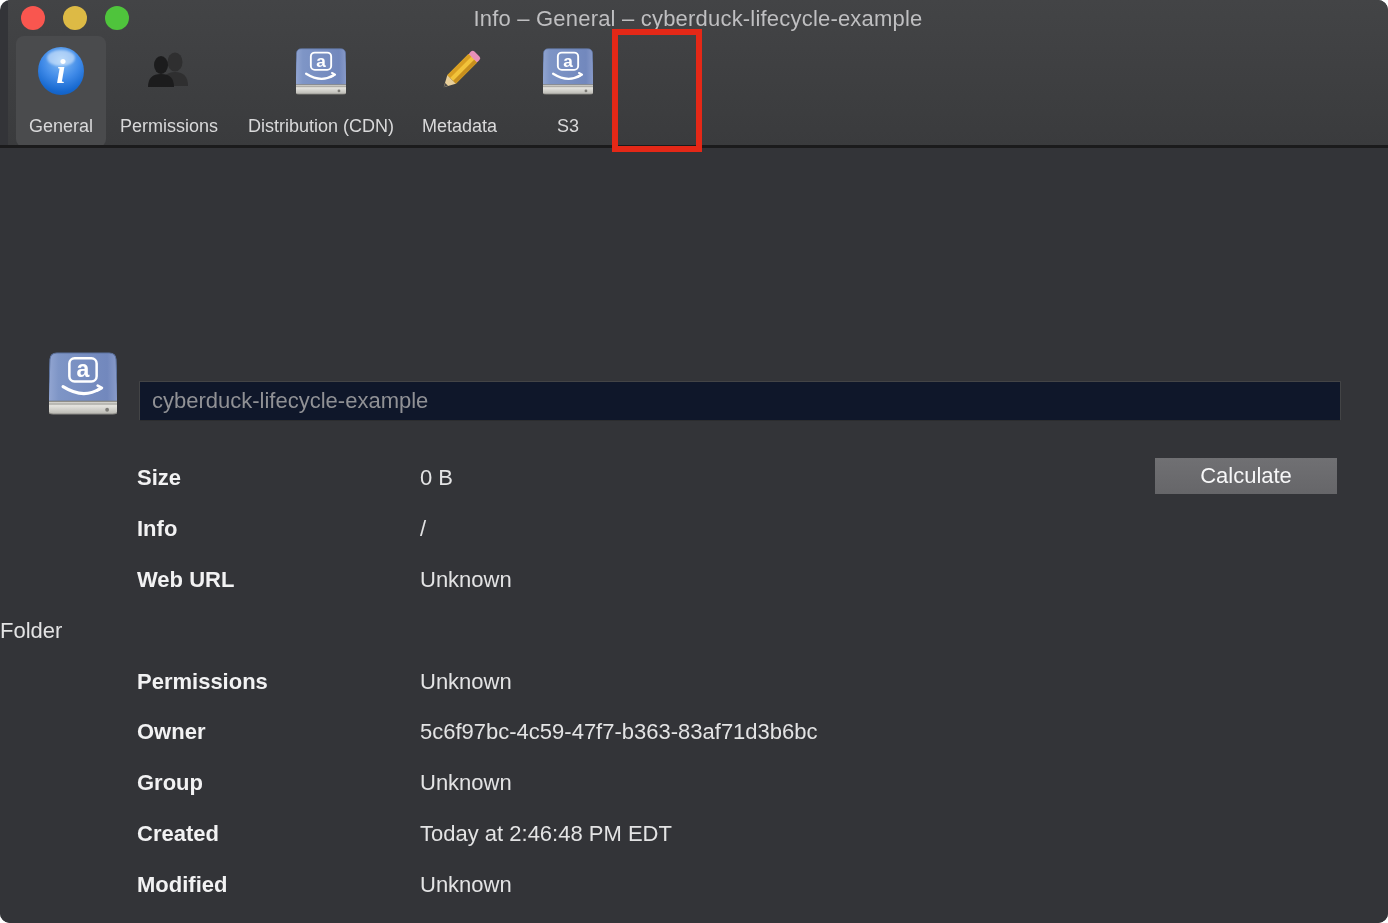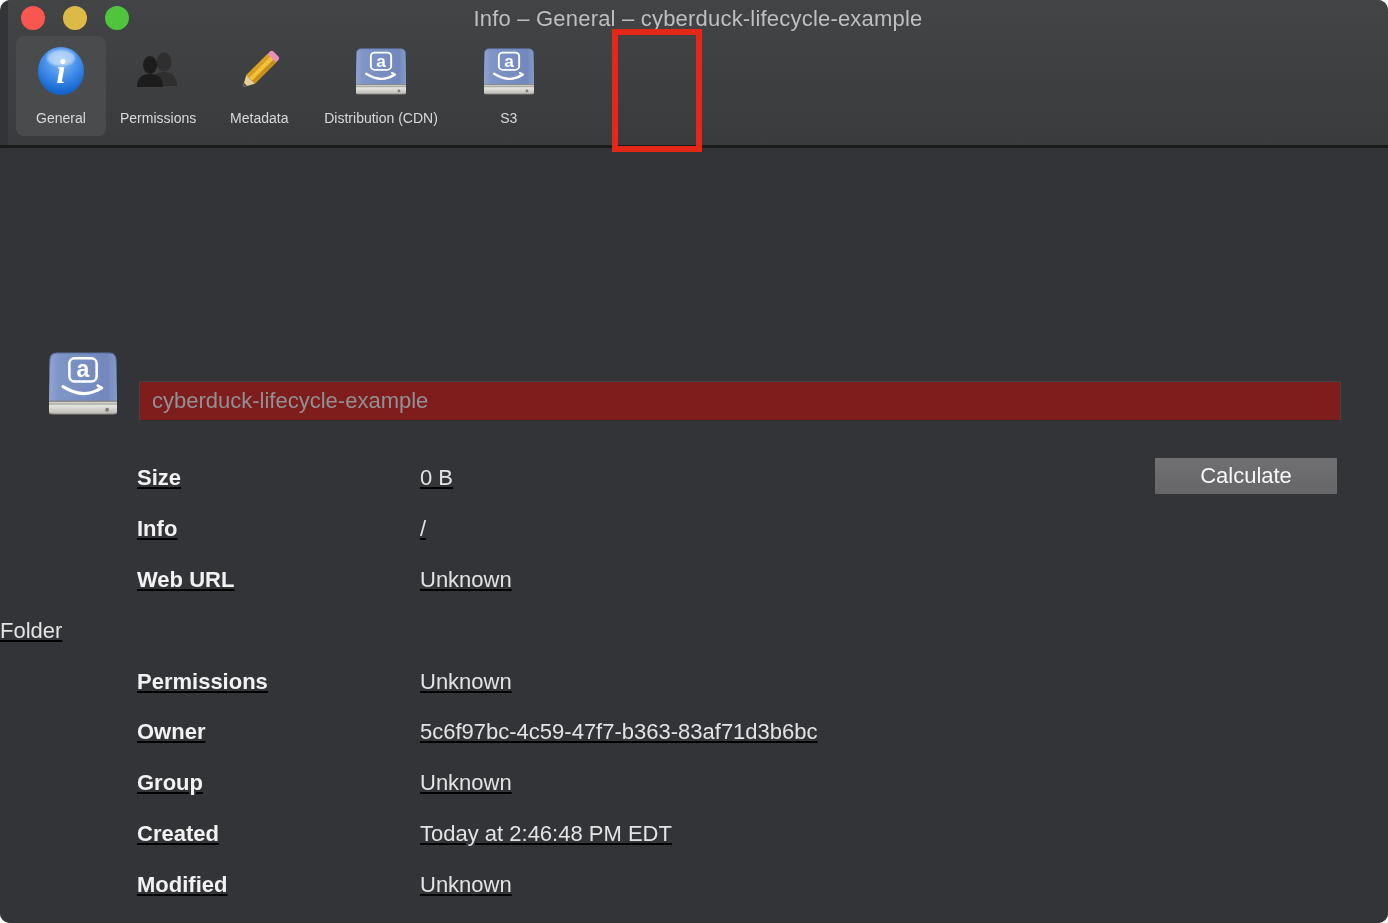--- a/index.html
+++ b/index.html
@@ -23,21 +23,21 @@
     position:absolute;top:6px;left:0;right:0;text-align:center;
     font-size:22px;color:#bfbfc1;letter-spacing:.2px;
   }
   .tabbar{position:absolute;top:36px;left:8px;display:flex;align-items:flex-start;}
   .tab{
     position:relative;display:flex;flex-direction:column;align-items:center;
     padding:8px 10px 10px;border-radius:8px;min-width:90px;
   }
   .tab.selected{background:#4a4b4d;}
   .tab .icon-slot{width:52px;height:54px;display:flex;align-items:center;justify-content:center;}
-  .tab .tab-label{margin-top:12px;font-size:14px;color:#d9d9da;white-space:nowrap;}
+  .tab .tab-label{margin-top:18px;font-size:18px;color:#d9d9da;white-space:nowrap;}
   .annotation-box{
     position:absolute;left:612px;top:29px;width:90px;height:123px;
     border:6px solid #e42817;pointer-events:none;z-index:5;
   }
   
   .info-ball{
     width:46px;height:48px;border-radius:50%;
     background:radial-gradient(circle at 50% 28%,#85bdf6 0%,#3f8ae8 45%,#1668cf 75%,#0f54ad 100%);
     display:flex;align-items:center;justify-content:center;position:relative;
   }
@@ -47,25 +47,25 @@
   }
   .info-ball span{
     font-family:"Liberation Serif","DejaVu Serif",serif;
     font-style:italic;font-weight:bold;color:#fff;font-size:34px;line-height:1;margin-top:2px;
   }
   
   .content{position:absolute;top:148px;left:0;right:0;bottom:0;background:#333438;}
   .big-icon{position:absolute;left:49px;top:203px;}
   .name-input{
     position:absolute;left:139px;top:233px;width:1202px;height:40px;
-    background:#7f1d1d;border:1px solid #434446;border-bottom-color:#2c2d2f;
+    background:#0f172a;border:1px solid #434446;border-bottom-color:#2c2d2f;
     border-radius:1px;color:#909195;font-size:22px;padding:0 12px;outline:none;
   }
   .rows{position:absolute;left:0;right:0;top:305px;}
-  .info-row{height:50.8px;display:flex;align-items:center;text-decoration:underline;}
+  .info-row{height:50.8px;display:flex;align-items:center;}
   .info-row .lbl{margin-left:137px;width:283px;font-size:22px;font-weight:bold;color:#f2f2f3;}
   .info-row .val{font-size:22px;color:#e3e3e4;}
   .calc-btn{
     position:absolute;top:310px;left:1155px;width:182px;height:36px;
     background:linear-gradient(#707073,#666669);border:none;border-radius:0;
     color:#f7f7f8;font-size:22px;line-height:34px;text-align:center;padding:0;
   }
 </style>
 </head>
 <body>
@@ -122,45 +122,45 @@
           <svg width="50" height="50" viewBox="0 0 50 50">
             <ellipse cx="31" cy="16" rx="7.5" ry="9.5" fill="#2f2f30"></ellipse>
             <path d="M18,40 q0,-14 13,-14 q13,0 13,14 z" fill="#2f2f30"></path>
             <ellipse cx="17" cy="19" rx="7" ry="9" fill="#1c1c1d"></ellipse>
             <path d="M4,41 q0,-13 13,-13 q13,0 13,13 z" fill="#1c1c1d"></path>
           </svg>
         </div>
         <div class="tab-label">Permissions</div>
       </div>
 
+      <div class="tab" style="margin-left:10px;">
+        <div class="icon-slot">
+          <svg width="50" height="48" viewBox="0 0 64 61">
+              <use href="#s3drive"></use>
+            </svg>
+        </div>
+        <div class="tab-label">Distribution (CDN)</div>
+      </div>
+
       <div class="tab" style="margin-left:8px;">
         <div class="icon-slot">
           <svg width="52" height="52" viewBox="0 0 52 52">
             <g transform="rotate(45 26 26)">
               <rect x="20" y="2" width="12" height="7" rx="2.5" fill="#e890b8"></rect>
               <rect x="20" y="8" width="12" height="30" fill="#f2c33a"></rect>
               <rect x="20" y="8" width="4" height="30" fill="#d99f22"></rect>
               <rect x="28" y="8" width="4" height="30" fill="#c78f1e"></rect>
               <path d="M20,38 h12 l-6,11 z" fill="#e8cf9a"></path>
               <path d="M24,45 l2,4 l2,-4 z" fill="#4a4a4a"></path>
             </g>
           </svg>
         </div>
         <div class="tab-label">Metadata</div>
       </div>
 
-      <div class="tab" style="margin-left:10px;">
-        <div class="icon-slot">
-          <svg width="50" height="48" viewBox="0 0 64 61">
-              <use href="#s3drive"></use>
-            </svg>
-        </div>
-        <div class="tab-label">Distribution (CDN)</div>
-      </div>
-
       <div class="tab" style="margin-left:16px;">
         <div class="icon-slot">
           <svg width="50" height="48" viewBox="0 0 64 61">
               <use href="#s3drive"></use>
             </svg>
         </div>
         <div class="tab-label">S3</div>
       </div>
 
     </div>

